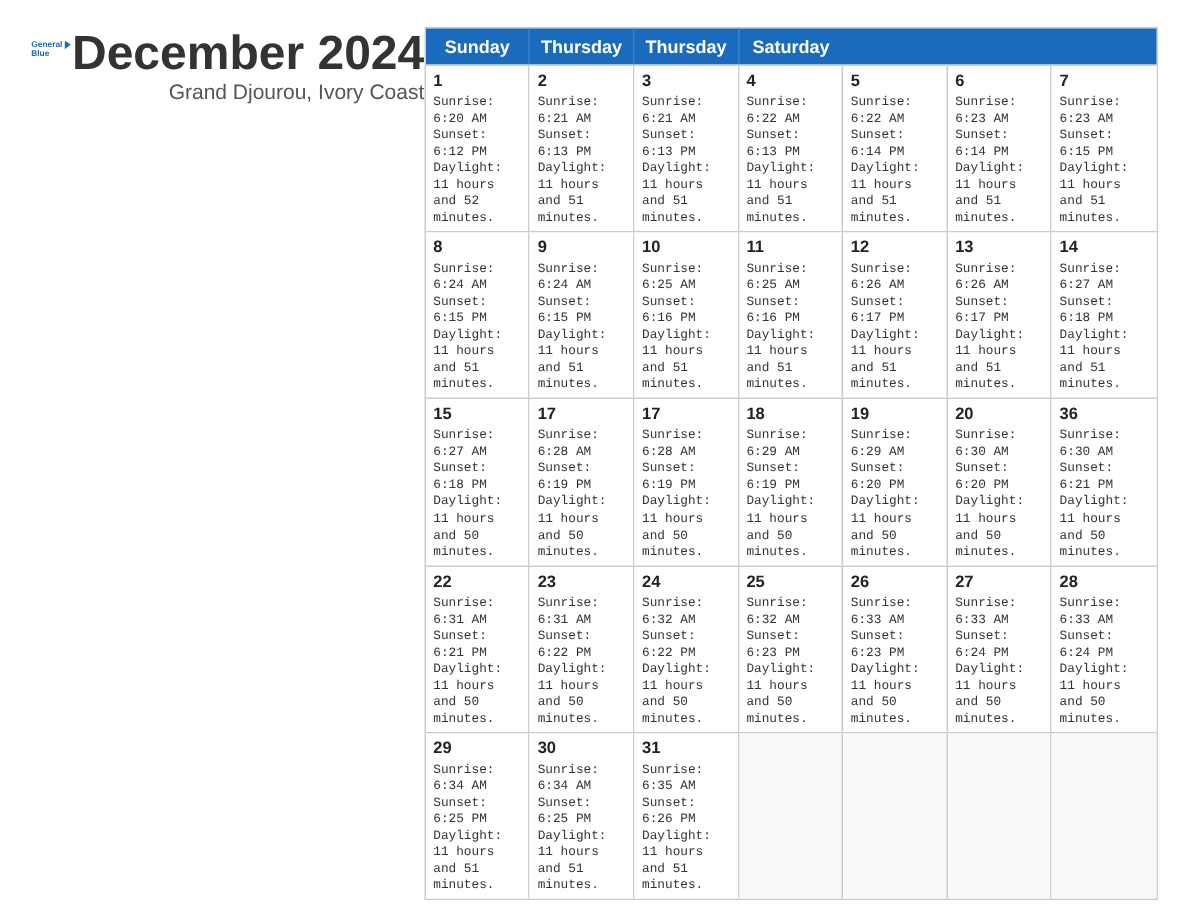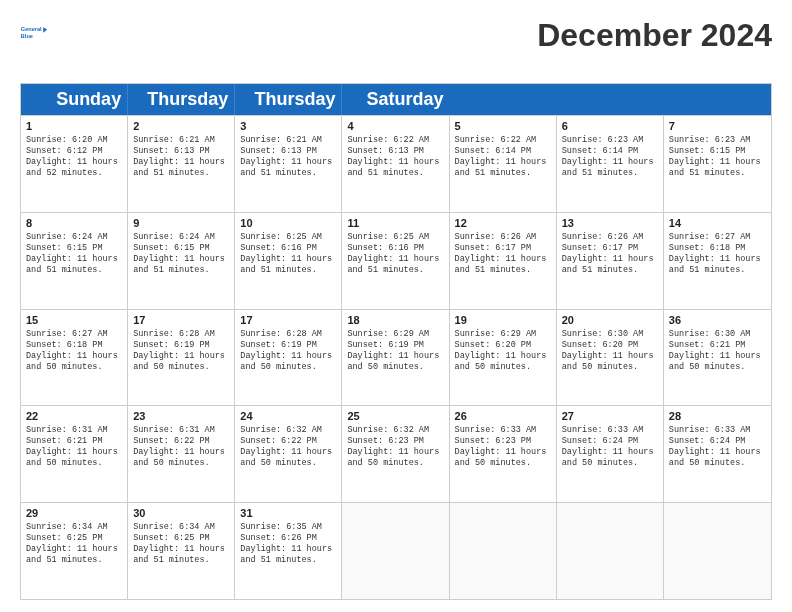--- a/index.html
+++ b/index.html
@@ -8,22 +8,20 @@
       height: 612px;
       font-family: Arial, sans-serif;
       background: #fff;
       overflow: hidden;
     }
     .page {
       width: 792px;
       height: 612px;
       padding: 18px 20px 12px 20px;
       display: flex;
-      flex-direction: column;
-      gap: 20px;
     }
     .header {
       display: flex;
       justify-content: space-between;
       align-items: flex-start;
       margin-bottom: 10px;
     }
     .logo {
       display: flex;
       align-items: center;
@@ -52,24 +50,24 @@
       flex-direction: column;
       border: 1px solid #ccc;
     }
     .cal-header {
       display: grid;
       grid-template-columns: repeat(7, 1fr);
       background: #1a6bbd;
     }
     .cal-header-cell {
       color: #fff;
-      font-size: 18px;
+      font-size: 12px;
       font-weight: bold;
       padding: 5px 6px;
-      text-align: right;
+      text-align: center;
       border-right: 1px solid #3a80cc;
     }
     .cal-header-cell:last-child { border-right: none; }
     .cal-body {
       flex: 1;
       display: flex;
       flex-direction: column;
     }
     .cal-row {
       display: grid;
@@ -107,20 +105,21 @@
   <div class="header">
     <div class="logo">
       <svg class="logo-icon" viewBox="0 0 70 36">
           <text x="2" y="16" font-size="14" font-weight="bold" fill="#1a6bbd">General</text>
           <text x="2" y="32" font-size="14" font-weight="bold" fill="#1a6bbd">Blue</text>
           <polygon points="58,6 68,12 58,20" fill="#1a6bbd"></polygon>
         </svg>
     </div>
     <div class="title-block">
       <div class="main-title">December 2024</div>
+      <div class="subtitle">Grand Djourou, Ivory Coast</div>
     </div>
   </div>
 
   <div class="calendar">
     <div class="cal-header" id="cal-header">
         <div class="cal-header-cell">Sunday</div>
         <div class="cal-header-cell">Thursday</div>
         <div class="cal-header-cell">Thursday</div>
         <div class="cal-header-cell">Saturday</div>
       </div>

